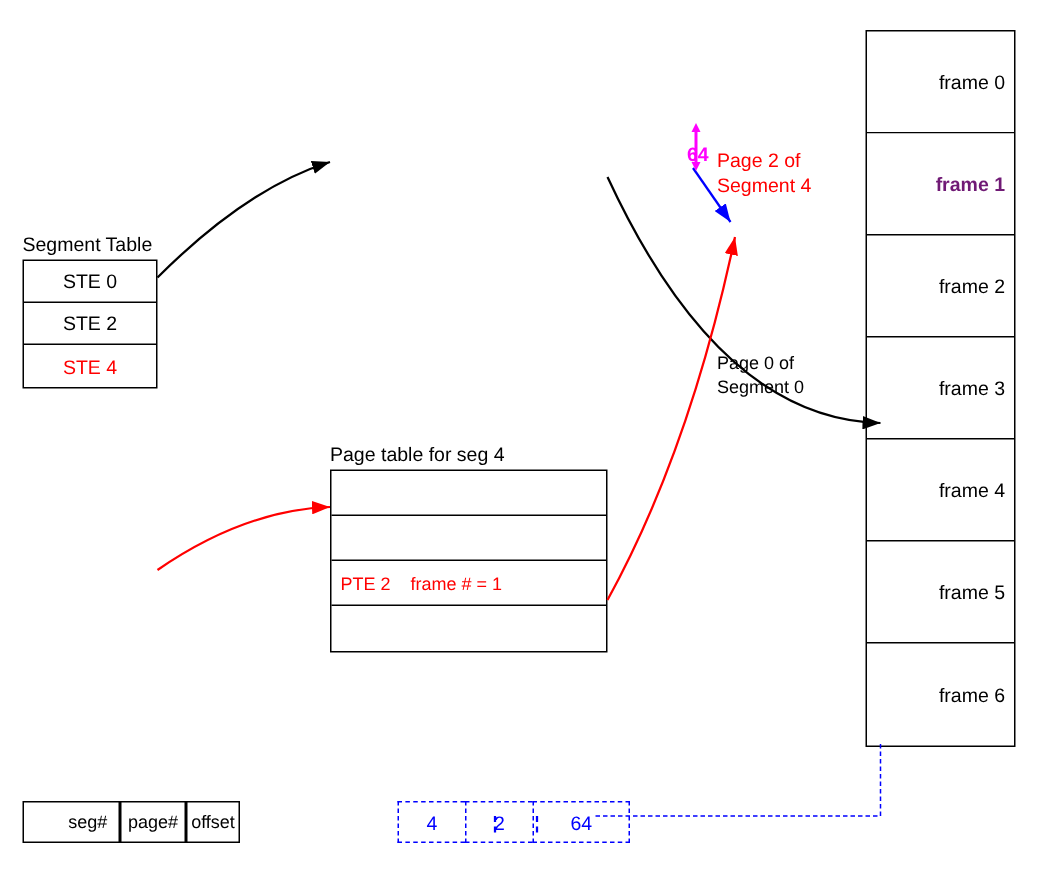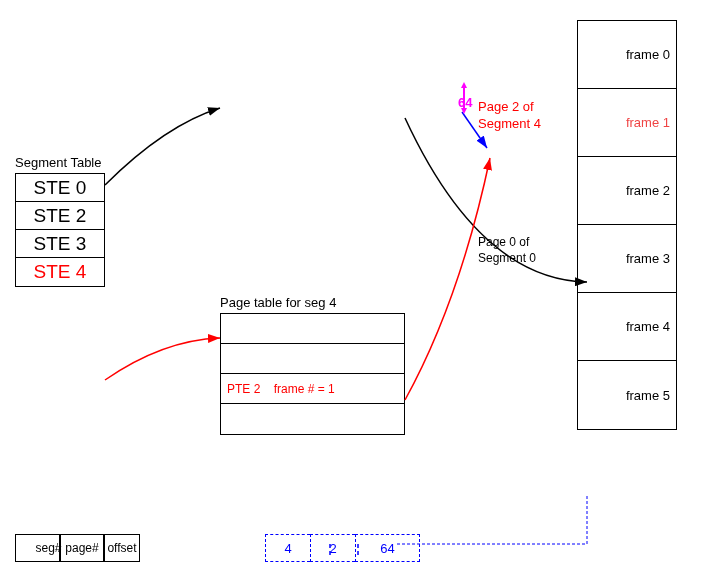--- a/index.html
+++ b/index.html
@@ -31,21 +31,21 @@
     .seg-table-box {
       border: 1.5px solid black;
       width: 90px;
     }
     .seg-row {
       border-bottom: 1.5px solid black;
       height: 28px;
       display: flex;
       align-items: center;
       justify-content: center;
-      font-size: 19px;
+      font-size: 13px;
       text-align: center;
     }
     .seg-row:last-child {
       border-bottom: none;
     }
     .seg-row.red {
       color: red;
     }
 
     
@@ -105,22 +105,22 @@
     .phys-row:last-child {
       border-bottom: none;
     }
     .phys-row.frame1 {
       background: white;
     }
     .frame-label {
       color: black;
     }
     .frame1-label {
-      color: #ef4444;
-      font-weight: normal;
+      color: #701a75;
+      font-weight: bold;
     }
 
     
     .page2-seg4-label {
       position: absolute;
       left: -100px;
       top: 10px;
       color: red;
       font-size: 13px;
       font-weight: normal;
@@ -149,21 +149,21 @@
       gap: 0;
     }
     .addr-cell {
       border: 1.5px solid black;
       height: 28px;
       display: flex;
       align-items: center;
       justify-content: center;
       font-size: 12px;
     }
-    .addr-seg { width: 45px; padding-left: 22px; }
+    .addr-seg { width: 65px; padding-left: 22px; }
     .addr-page { width: 44px; }
     .addr-offset { width: 36px; }
 
     .addr-values {
       position: absolute;
       bottom: 20px;
       left: 265px;
       display: flex;
       align-items: center;
       gap: 0;
@@ -214,21 +214,20 @@
 </head>
 <body>
 
 <div class="diagram-container">
 
   <div class="segment-table">
     <div class="segment-table-label">Segment Table</div>
     <div class="seg-table-box">
       <div class="seg-row">STE 0</div>
       <div class="seg-row">STE 2</div>
-      <div class="seg-row">STE 3</div>
       <div class="seg-row red">STE 4</div>
     </div>
   </div>
 
 
   <div class="page-table-seg4">
     <div class="page-table-label">Page table for seg 4</div>
     <div class="pt-box">
       <div class="pt-row"></div>
       <div class="pt-row"></div>
@@ -259,20 +258,23 @@
       </div>
 
       <div class="phys-row">
         <span class="frame-label">frame 4</span>
       </div>
 
       <div class="phys-row">
         <span class="frame-label">frame 5</span>
       </div>
 
+      <div class="phys-row">
+        <span class="frame-label">frame 6</span>
+      </div>
     </div>
   </div>
 
   <div class="addr-breakdown">
     <div class="addr-cell addr-seg">seg#</div>
     <div class="addr-cell addr-page">page#</div>
     <div class="addr-cell addr-offset">offset</div>
   </div>
 
   <div class="addr-values">

